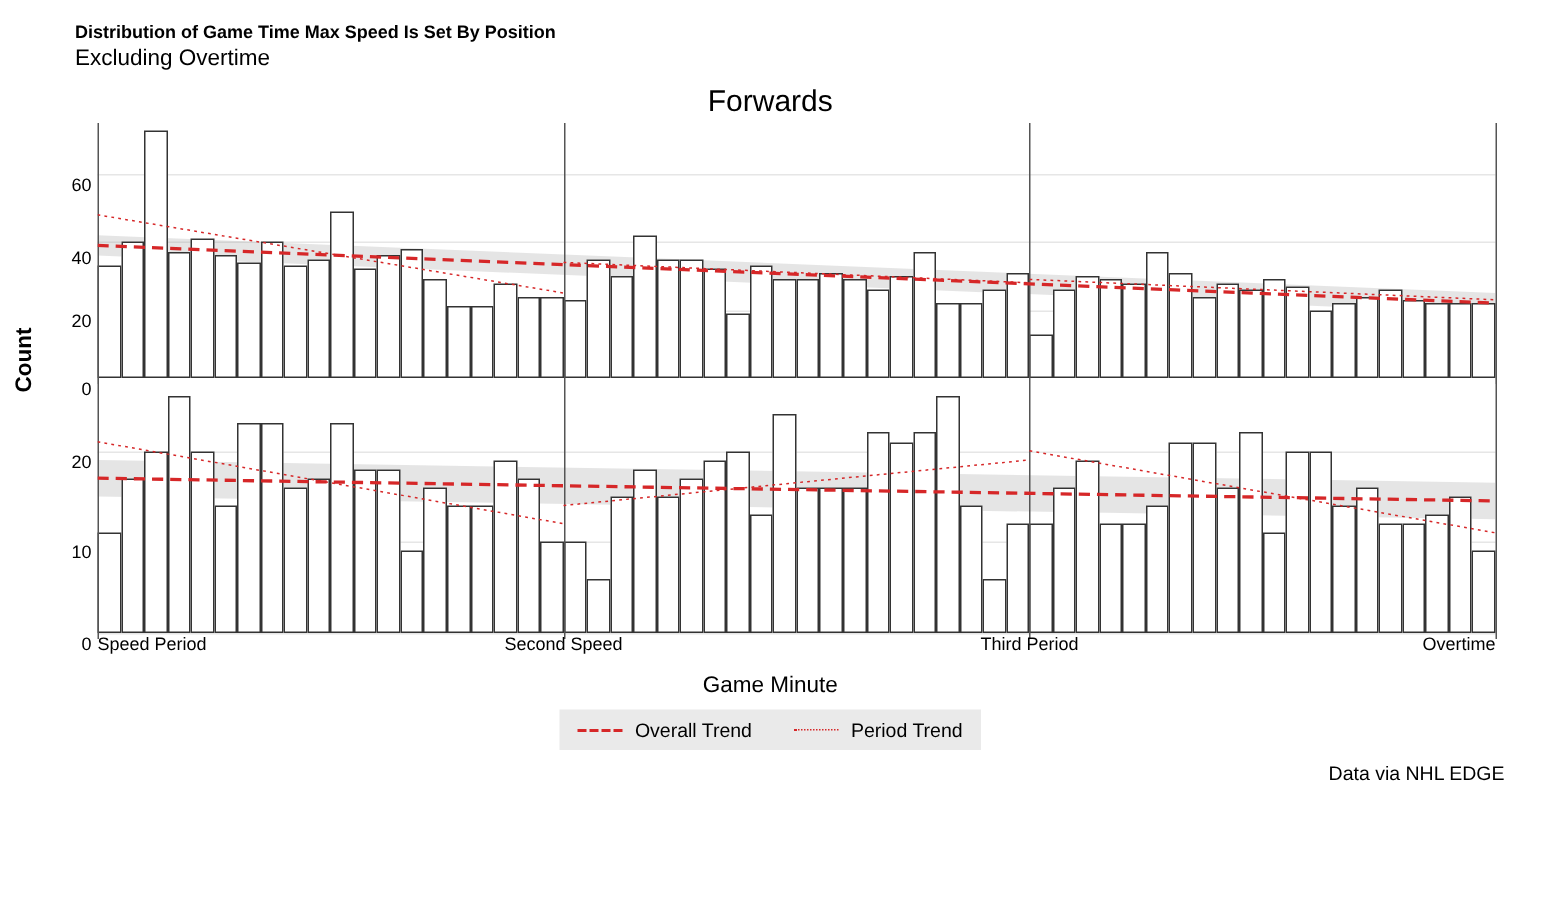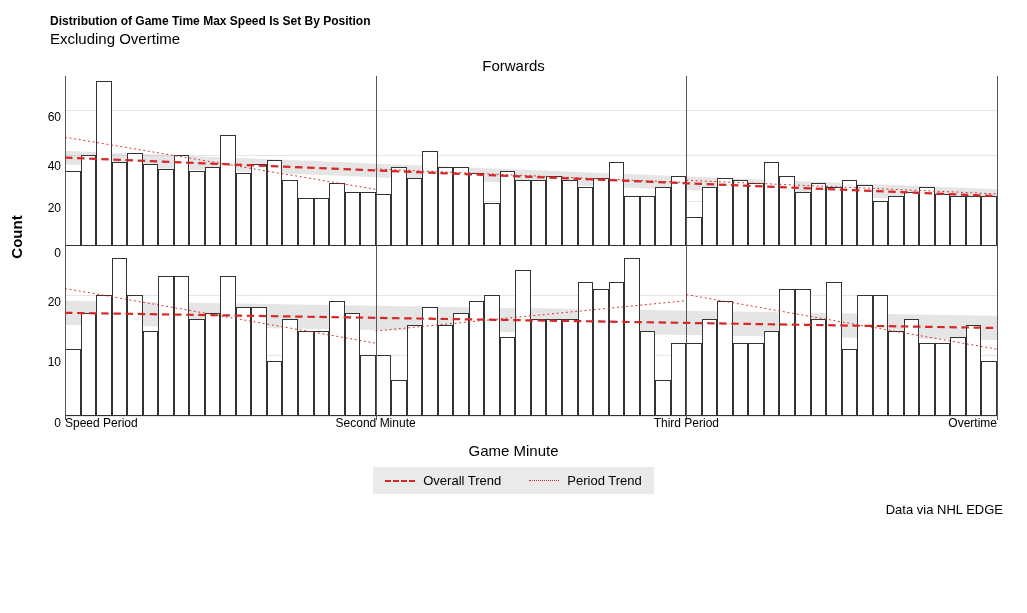--- a/index.html
+++ b/index.html
@@ -6,21 +6,21 @@
   body {
     margin: 0;
     padding: 10px 20px;
     font-family: Arial, Helvetica, sans-serif;
     background: #ffffff;
     color: #000;
     width: 1027px;
   }
   .title { font-size: 12px; font-weight: bold; margin: 4px 0 2px 30px; }
   .subtitle { font-size: 15px; margin: 0 0 10px 30px; }
-  .facet-label { text-align: center; font-size: 15px; margin: 4px 0 2px 0; }
+  .facet-label { text-align: center; font-size: 20px; margin: 4px 0 2px 0; }
   .panel-wrap { margin-left: 45px; margin-right: 10px; position: relative; }
   .panel {
     position: relative;
     height: 170px;
     background: #fff;
   }
   .y-axis {
     position: absolute;
     left: -40px; top: 0; bottom: 0;
     width: 38px;
@@ -306,21 +306,21 @@
               <line x1="666.6666666666666" y1="48.57142857142857" x2="1000" y2="103.21428571428572" stroke="#d62728" stroke-width="1" stroke-dasharray="2 3"></line>
             </svg>
           </div>
         </div>
       </div>
     </div>
 </div>
 
 <div class="x-axis" id="x-axis">
     <div class="x-label-item" style="left: 0%; transform: translateX(0px);">Speed Period</div>
-    <div class="x-label-item" style="left: 33.33%;">Second Minute</div>
+    <div class="x-label-item" style="left: 33.33%;">Second Speed</div>
     <div class="x-label-item" style="left: 66.67%;">Third Period</div>
     <div class="x-label-item" style="left: 100%; transform: translateX(-100%);">Overtime</div>
   </div>
 <div class="x-axis-title">Game Minute</div>
 
 <div class="legend">
   <div class="legend-item">
     <span class="legend-swatch overall"></span>
     <span>Overall Trend</span>
   </div>

